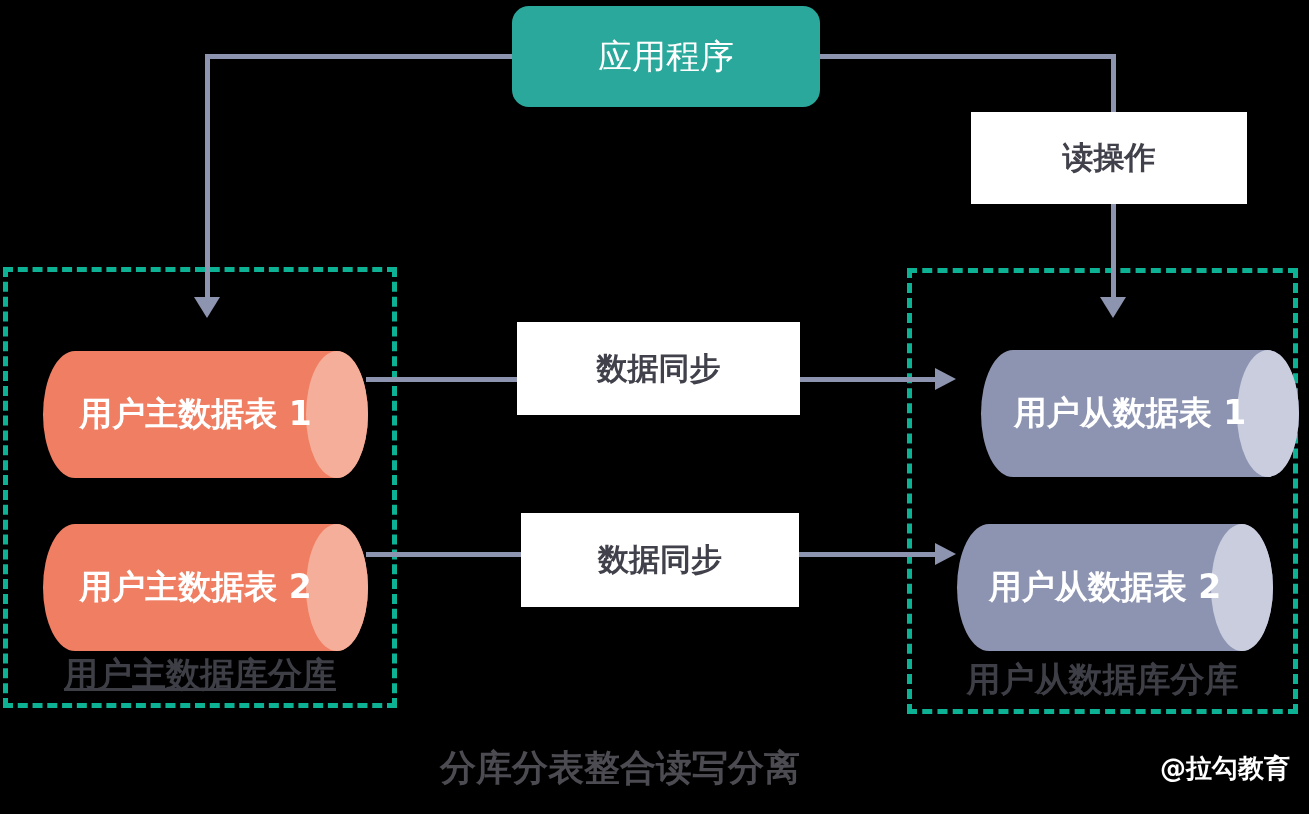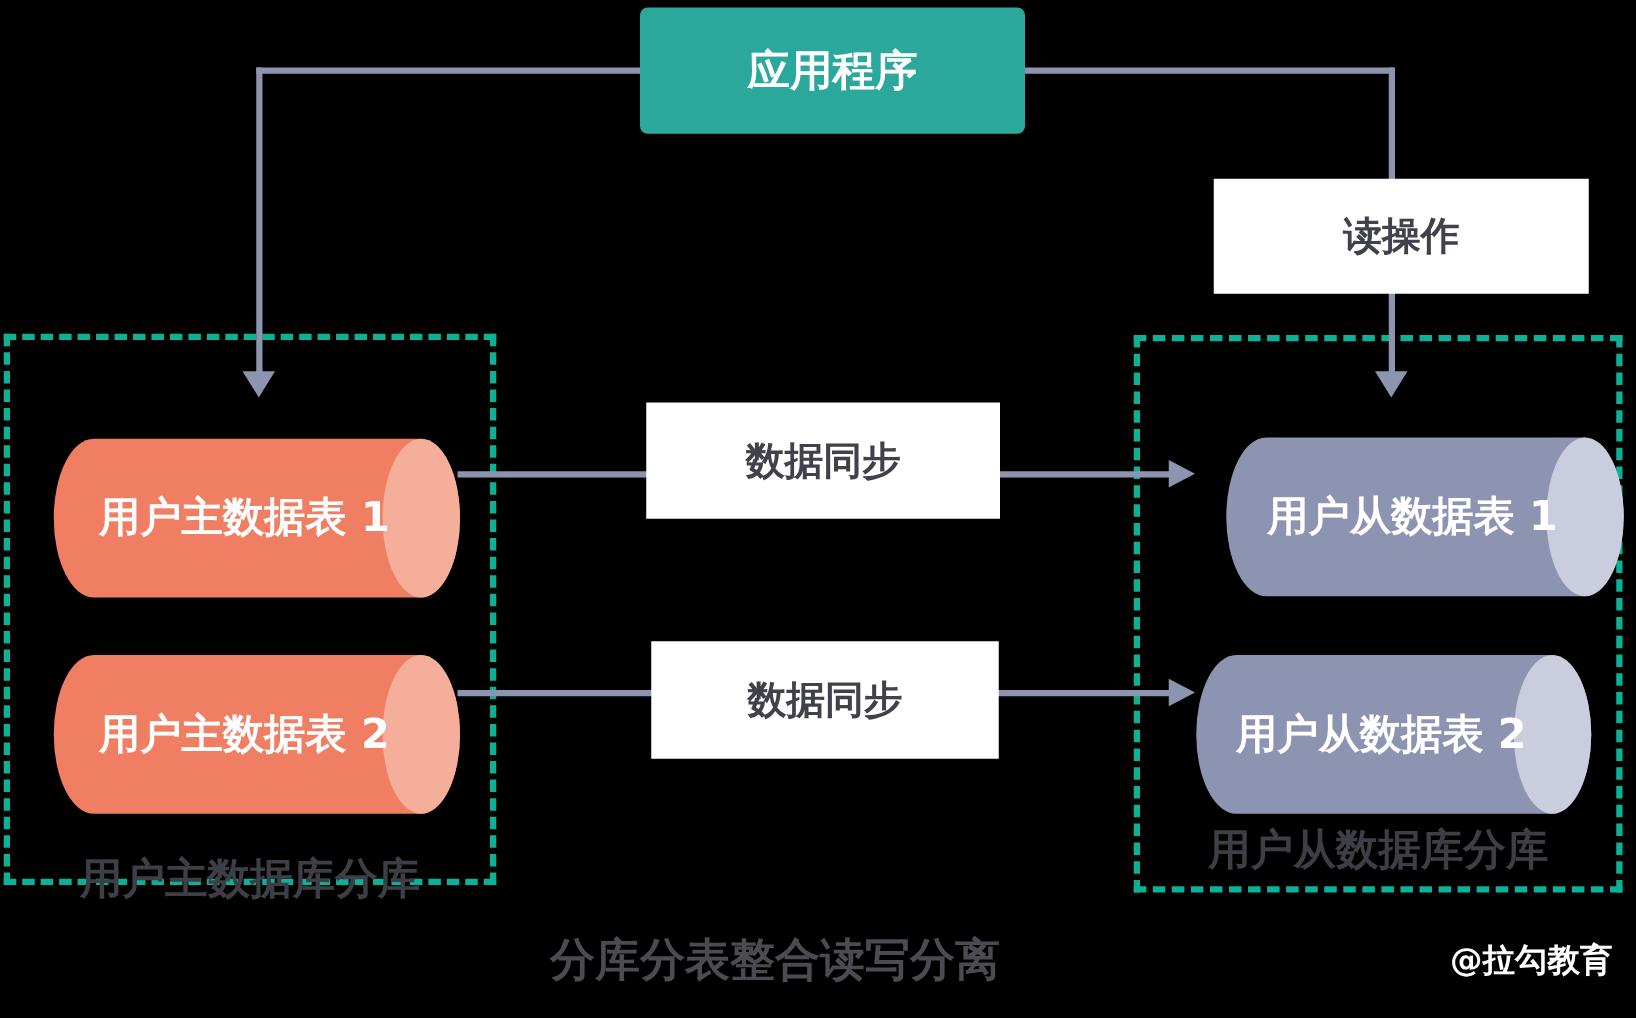--- a/index.html
+++ b/index.html
@@ -55,34 +55,34 @@
     position: absolute;
     display: flex;
     align-items: center;
     justify-content: center;
     z-index: 2;
   }
 
   #app-box {
     left: 512px; top: 6px; width: 308px; height: 101px;
     background: var(--teal);
-    border-radius: 6px;
+    border-radius: 17px;
     color: #ffffff;
     font-size: 34px;
-    font-weight: 700;
+    font-weight: 400;
   }
 
   .white-box {
     background: var(--box-bg);
     color: var(--box-text);
     font-size: 31px;
     font-weight: 600;
   }
   #write-box { left: 72px;  top: 113px; width: 274px; height: 94px; }
-  #read-box  { left: 971px; top: 143px; width: 300px; height: 92px; }
+  #read-box  { left: 971px; top: 112px; width: 276px; height: 92px; }
   #sync-box-1 { left: 517px; top: 322px; width: 283px; height: 93px; }
   #sync-box-2 { left: 521px; top: 513px; width: 278px; height: 94px; }
 
   .group {
     position: absolute;
     border: 5px dashed var(--dash-green);
     z-index: 0;
   }
   #master-group { left: 3px;   top: 267px; width: 394px; height: 441px; }
   #slave-group  { left: 907px; top: 268px; width: 391px; height: 446px; }
@@ -124,21 +124,21 @@
 
   .group-label {
     position: absolute;
     text-align: center;
     color: var(--group-label);
     font-size: 34px;
     font-weight: 600;
     z-index: 2;
     white-space: nowrap;
   }
-  #master-group-label { left: 3px;   top: 680px; width: 394px; }
+  #master-group-label { left: 3px;   top: 652px; width: 394px; text-decoration: underline; }
   #slave-group-label  { left: 907px; top: 657px; width: 391px; }
 
   #caption {
     position: absolute;
     left: 330px; top: 744px; width: 580px;
     text-align: center;
     color: var(--caption);
     font-size: 36px;
     font-weight: 600;
     z-index: 2;

